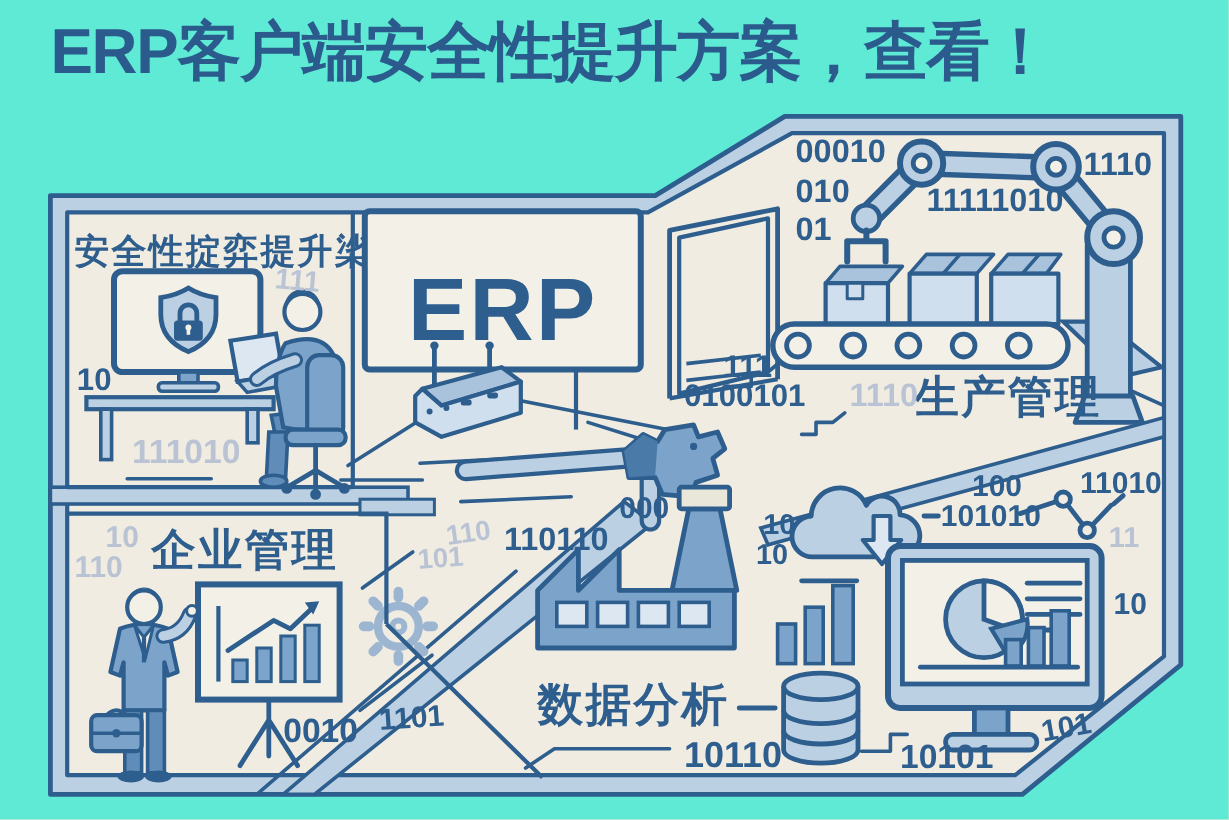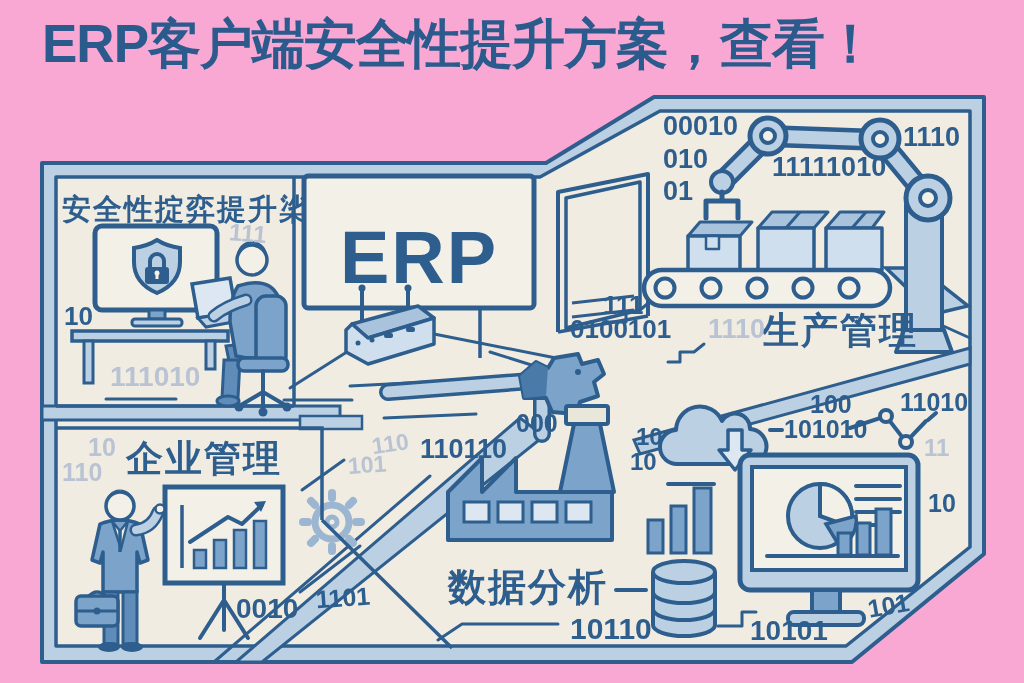--- a/index.html
+++ b/index.html
@@ -1,16 +1,16 @@
 <!DOCTYPE html>
 <html><head>
 <meta charset="utf-8">
 <style>
   html,body{margin:0;padding:0;background:#f1ece1;}
-  .stage{position:relative;width:1024px;height:683px;background:#f9a8d4;overflow:hidden;
+  .stage{position:relative;width:1024px;height:683px;background:#5eead4;overflow:hidden;
          font-family:"Liberation Sans","DejaVu Sans",sans-serif;}
   .title{position:absolute;left:42px;top:16px;color:#2b5b8c;font-weight:bold;
          font-size:53px;line-height:1.06;letter-spacing:-1px;white-space:nowrap;}
   .scene{position:absolute;left:0;top:0;}
   svg text{font-family:"Liberation Sans","DejaVu Sans",sans-serif;font-weight:bold;}
   .digit{fill:#2d5e8e;}
   .digit-light{fill:#b9c3d3;}
   .cnlabel{fill:#2d5e8e;letter-spacing:2px;}
 </style>
 </head>

